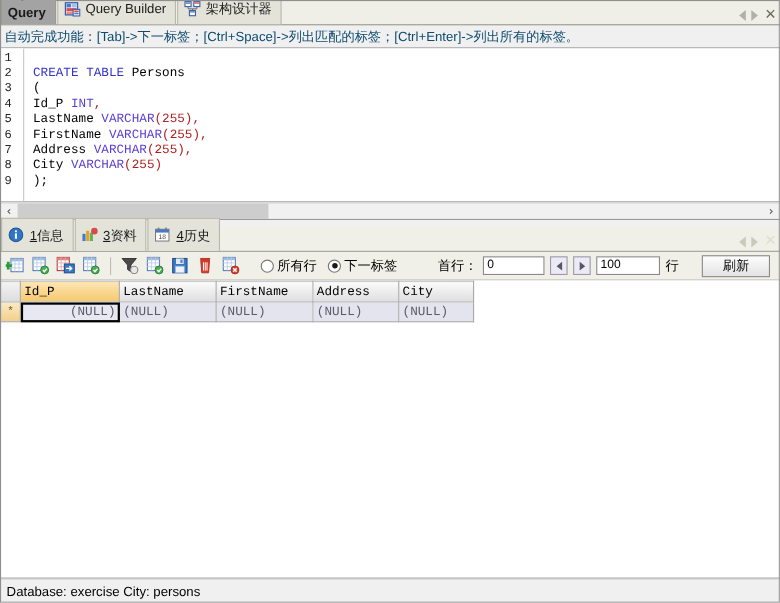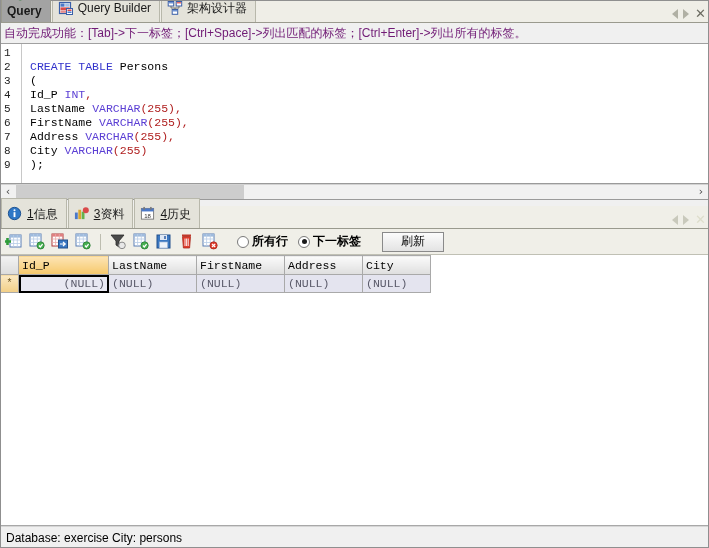--- a/index.html
+++ b/index.html
@@ -93,21 +93,21 @@
 
   
   .hintbar {
     height: 21px;
     background: #f0f0f0;
     border-bottom: 1px solid #a0a0a0;
     display: flex;
     align-items: center;
     padding-left: 4px;
     font-size: 12px;
-    color: #701a75;
+    color: #0c4a6e;
     box-sizing: border-box;
     white-space: nowrap;
     overflow: hidden;
   }
 
   
   .editor-wrap {
     height: 140px;
     background: #ffffff;
     border-bottom: 1px solid #9a9a9a;
@@ -194,21 +194,21 @@
   .tsep {
     width: 1px; height: 16px;
     background: #bdbdb0;
     margin: 0 4px;
   }
   .radio-group {
     display: flex; align-items: center; gap: 10px;
     margin-left: 14px;
     font-size: 12px;
   }
-  .radio { display: flex; align-items: center; gap: 3px; cursor: default; font-weight: bold; }
+  .radio { display: flex; align-items: center; gap: 3px; cursor: default; }
   .radio .dot {
     width: 12px; height: 12px; border-radius: 50%;
     border: 1px solid #7a7a7a;
     background: #ffffff;
     box-sizing: border-box;
     position: relative;
   }
   .radio.checked .dot::after {
     content: ""; position: absolute;
     left: 2.5px; top: 2.5px;
@@ -567,20 +567,32 @@
       <span class="radio">
         <span class="dot"></span>
         <span>所有行</span>
       </span>
       <span class="radio checked">
         <span class="dot"></span>
         <span>下一标签</span>
       </span>
     </div>
 
+    <div class="rowrange">
+      <span>首行：</span>
+      <span class="txtinput" style="width:56px">0</span>
+      <span class="spinbtn">
+          <span class="spin-tri l"></span>
+        </span>
+      <span class="spinbtn">
+          <span class="spin-tri r"></span>
+        </span>
+      <span class="txtinput" style="width:58px">100</span>
+      <span>行</span>
+    </div>
 
     <div class="refresh-btn">刷新</div>
   </div>
 
   <div class="grid-area">
     <table class="grid">
       <thead>
         <tr id="grid-head-row">
           <th class="corner"></th>
         <th class="active-col" style="width: 90px;">Id_P</th>

